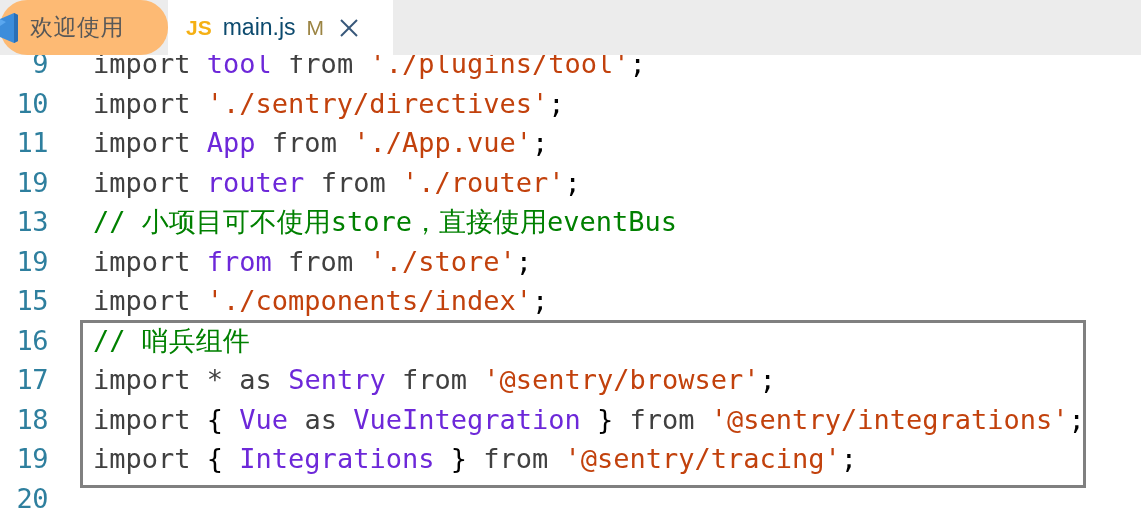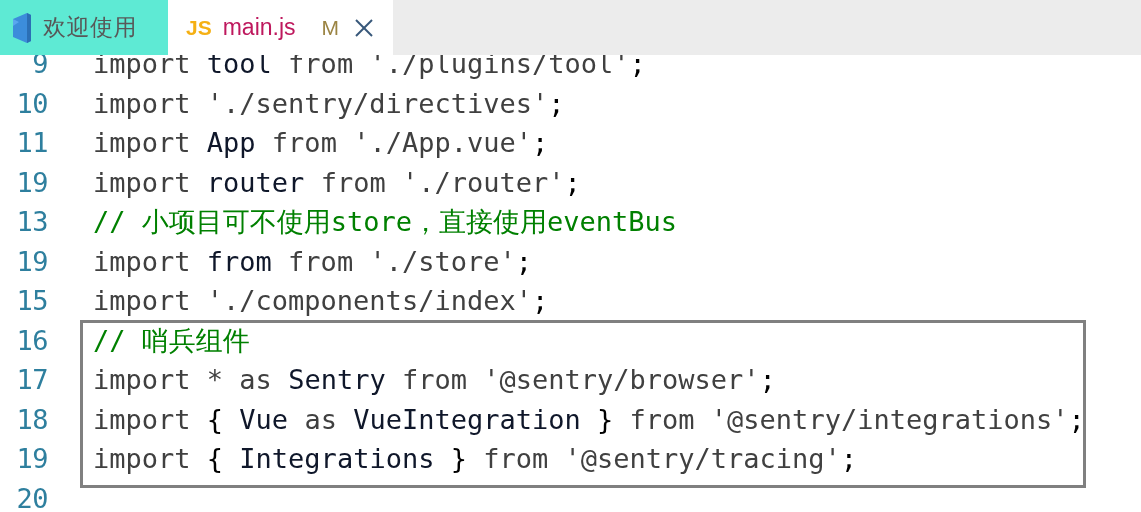--- a/index.html
+++ b/index.html
@@ -35,23 +35,24 @@
   .tab {
     display: flex;
     align-items: center;
     box-sizing: border-box;
     padding: 0 14px;
     height: 55px;
     font-family: "Liberation Sans", sans-serif;
     white-space: nowrap;
   }
   .tab.inactive {
-    background: #5eead4;
+    background: #fdba74;
     width: 168px;
-    padding-left: 17px;
+    padding-left: 4px;
+    border-radius: 27px;
   }
   .tab.active {
     background: #ffffff;
     width: 225px;
     padding-left: 18px;
   }
   .tab-welcome-icon {
     width: 22px;
     height: 30px;
     margin-right: 10px;
@@ -67,22 +68,22 @@
   .js-badge {
     font-family: "Liberation Sans", sans-serif;
     font-size: 21px;
     font-weight: bold;
     color: #f5b014;
     margin-right: 11px;
     flex: none;
   }
   .tab-filename {
     font-size: 23px;
-    color: #be185d;
-    margin-right: 26px;
+    color: #0c4a6e;
+    margin-right: 11px;
   }
   .tab-dirty {
     font-family: "Liberation Sans", sans-serif;
     font-size: 21px;
     color: #9b8443;
     margin-right: 14px;
   }
   .tab-close {
     width: 22px;
     height: 22px;
@@ -124,22 +125,22 @@
     letter-spacing: -0.5px;
   }
   .linecode {
     position: absolute;
     left: 93px;
     color: #000000;
   }
 
   
   .t-kw  { color: #404040; }
-  .t-id  { color: #0f172a; }
-  .t-str { color: #404040; }
+  .t-id  { color: #6d28d9; }
+  .t-str { color: #c2410c; }
   .t-cmt { color: #008000; }
   .t-pun { color: #000000; }
 
   
   .highlight-box {
     position: absolute;
     left: 80px;
     top: 320px;
     width: 1006px;
     height: 168px;

